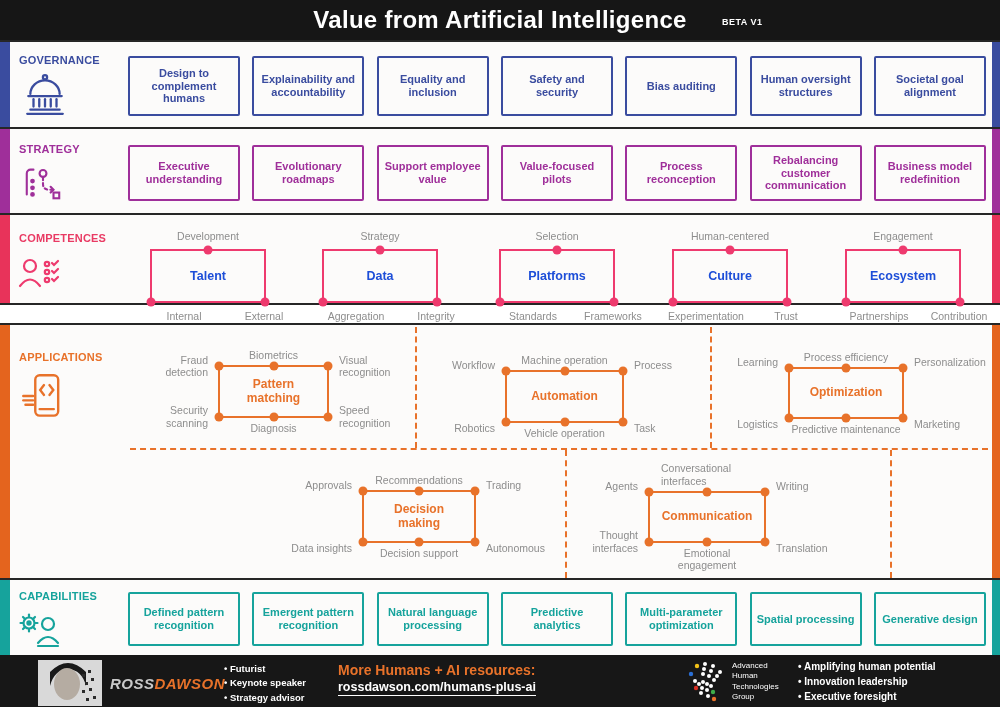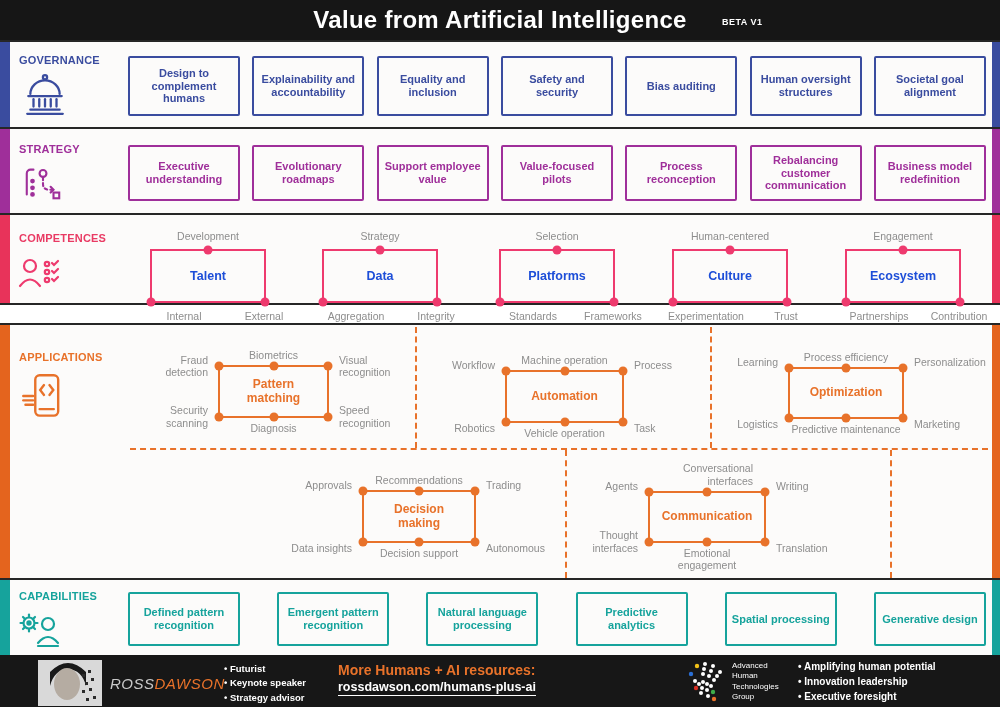--- a/index.html
+++ b/index.html
@@ -57,32 +57,32 @@
   .g-bl{top:calc(100% + 9px);left:4px;transform:translateX(-50%);white-space:nowrap;margin-left:28px;}
   .g-br{top:calc(100% + 9px);right:0;transform:translateX(50%);white-space:nowrap;}
 
   .arect{position:absolute;border:2px solid #e8722a;display:flex;align-items:center;justify-content:center;}
   .aname{color:#e8722a;font-weight:bold;font-size:12px;text-align:center;line-height:1.15;}
   .nm2{max-width:74px;}
   .a-tl{right:calc(100% + 12px);top:-13px;width:66px;text-align:right;}
   .a-tr{left:calc(100% + 12px);top:-13px;width:82px;text-align:left;}
   .a-bl{right:calc(100% + 12px);bottom:-13px;width:66px;text-align:right;}
   .a-br{left:calc(100% + 12px);bottom:-13px;width:82px;text-align:left;}
-  .a-tc{bottom:calc(100% + 6px);left:50%;transform:translateX(-50%);white-space:nowrap;text-align:right;}
+  .a-tc{bottom:calc(100% + 6px);left:50%;transform:translateX(-50%);white-space:nowrap;text-align:left;}
   .a-bc{top:calc(100% + 6px);left:50%;transform:translateX(-50%);white-space:nowrap;text-align:center;}
   .w2{white-space:normal;width:92px;}
 
   
   .dashv{position:absolute;border-left:2px dashed #e8722a;width:0;}
   .dashh{position:absolute;border-top:2px dashed #e8722a;height:0;}
 
   
   .footer{position:absolute;left:0;top:655px;width:1000px;height:52px;background:#171717;color:#fff;}
   .portrait{position:absolute;left:38px;top:5px;width:64px;height:46px;background:#dcdcdc;overflow:hidden;}
-  .brand{position:absolute;left:110px;top:20px;font-size:15px;font-weight:normal;letter-spacing:.5px;font-style:italic;}
+  .brand{position:absolute;left:110px;top:20px;font-size:15px;font-weight:bold;letter-spacing:.5px;font-style:italic;}
   .brand .b1{color:#c9c9c9;} .brand .b2{color:#e8722a;}
   .roles{position:absolute;left:224px;top:7px;font-size:9.5px;font-weight:bold;line-height:1.5;}
   .roles div::before{content:"• ";}
   .res1{position:absolute;left:338px;top:7px;color:#e8722a;font-weight:bold;font-size:14px;}
   .res2{position:absolute;left:338px;top:25px;color:#fff;font-weight:bold;font-size:12.5px;
         text-decoration:none;border-bottom:1.5px solid #fff;padding-bottom:1px;}
   .handlogo{position:absolute;left:686px;top:4px;}
   .org{position:absolute;left:732px;top:6px;width:60px;font-size:8px;line-height:1.3;color:#fff;}
   .orgpts{position:absolute;left:798px;top:5px;font-size:10px;font-weight:bold;line-height:1.48;}
   .orgpts div::before{content:"• ";}
@@ -339,20 +339,21 @@
         <circle cx="30" cy="15" r="6"></circle>
         <path d="M20,34 q10,-12 20,0"></path>
         <line x1="20" y1="37" x2="40" y2="37"></line>
       </g>
     </svg>
     <div class="boxrow" id="cap-row">
       <div class="sbox cap">Defined pattern recognition</div>
       <div class="sbox cap">Emergent pattern recognition</div>
       <div class="sbox cap">Natural language processing</div>
       <div class="sbox cap">Predictive analytics</div>
+      <div class="sbox cap">Multi-parameter optimization</div>
       <div class="sbox cap">Spatial processing</div>
       <div class="sbox cap">Generative design</div>
     </div>
   </div>
 
   <div class="footer">
     <div class="portrait">
       <svg width="64" height="46" viewBox="0 0 64 46">
         <rect width="64" height="46" fill="#d9d9d9"></rect>
         <path d="M12,12 Q30,-6 48,12 L48,26 Q44,10 30,9 Q16,10 12,26 Z" fill="#191919"></path>

